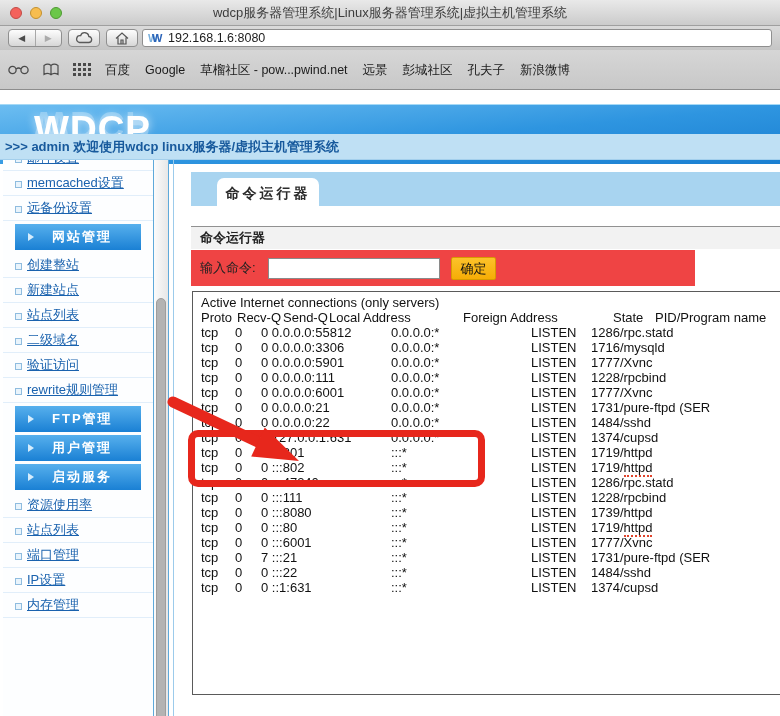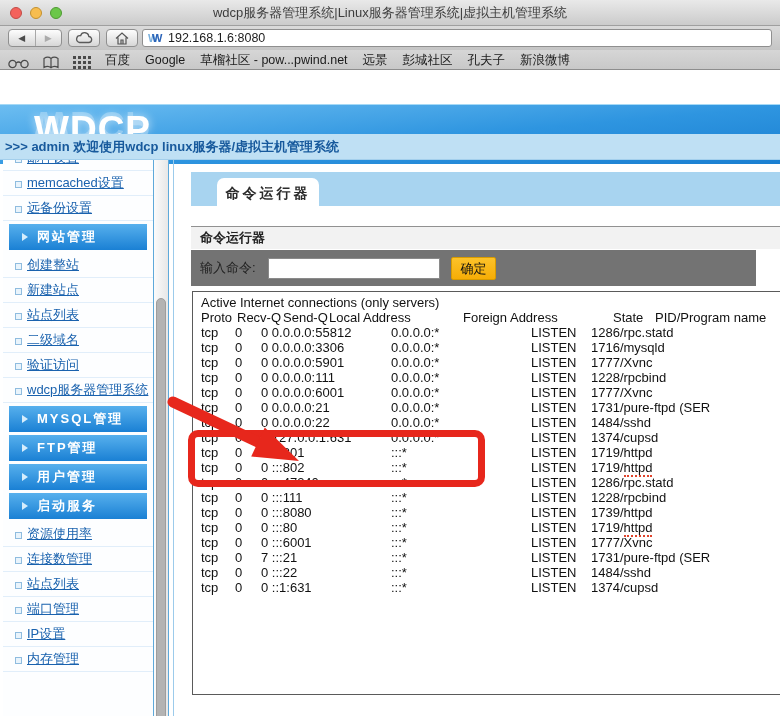--- a/index.html
+++ b/index.html
@@ -32,23 +32,23 @@
   .navgroup .divider { width:1px; height:16px; background:#a8a8a8; }
   .arrow-back { color:#4c4c4c; }
   .arrow-fwd  { color:#ababab; }
   .btn-cloud { left:68px; width:32px; }
   .btn-home  { left:106px; width:32px; }
   .addressbar { left:142px; top:3px; width:630px; height:18px; background:#fff;
     border:1px solid #8f8f8f; border-radius:3px; display:flex; align-items:center;
     padding-left:5px; gap:5px; }
   .urltext { font-size:12.5px; color:#1c1c1c; }
 
-  .bookmarksbar { left:0; top:50px; width:780px; height:20px;
+  .bookmarksbar { left:0; top:50px; width:780px; height:40px;
     background:linear-gradient(#d6d6d6,#c8c8c8); border-bottom:1px solid #8d8d8d;
-    display:flex; align-items:flex-end; padding-left:8px; }
+    display:flex; align-items:center; padding-left:8px; }
   .bmicon { display:flex; align-items:center; margin-right:14px; }
   .bmitem { font-size:12.5px; color:#1b1b1b; margin-right:15px; white-space:nowrap; }
 
   
   .banner { left:0; top:74px; width:780px; height:60px;
     background:linear-gradient(175deg,#6cbdf1 0%,#2e95e0 55%,#1a7fd1 100%);
     border-top:1px solid #a5d9f6;margin-top:30px; }
   .logo { left:34px; top:4px; font-size:37px; font-weight:bold; color:#fff;
     letter-spacing:1px; text-shadow:0 0 10px rgba(255,255,255,.75); }
   .logo-reflect { left:34px; top:40px; font-size:37px; font-weight:bold;
@@ -61,22 +61,22 @@
   .page { left:3px; top:160px; width:780px; height:556px; }
 
   
   .sidebar { left:0; top:0; width:150px; height:556px; overflow:hidden; background:#fdfeff; }
   .side-list { margin-top:-14px; }
   .side-link { position:relative; height:25px; line-height:24px; padding-left:24px;
     border-bottom:1px solid #e1eefa; font-size:13px; }
   .side-link::before { content:""; position:absolute; left:12px; top:10px;
     width:5px; height:5px; background:#e9f4fc; border:1px solid #8fbcdf; }
   .side-link span { color:#1a62ae; text-decoration:underline; cursor:pointer; }
-  .side-header { position:relative; height:26px; margin:3px 6px; line-height:26px;
-    padding-left:28px; background:linear-gradient(#57b0ed,#1a80d4);
+  .side-header { position:relative; height:26px; margin:3px 12px; line-height:26px;
+    padding-left:37px; background:linear-gradient(#57b0ed,#1a80d4);
     color:#fff; font-size:13px; font-weight:bold; letter-spacing:2px; cursor:pointer; }
   .side-header::before { content:""; position:absolute; left:13px; top:9px;
     border-left:6px solid #d6edfc; border-top:4px solid transparent;
     border-bottom:4px solid transparent; }
 
   
   .vline1 { left:150px; top:0; width:1px; height:556px; background:#5ea9da; }
   .scrolltrack { left:151px; top:0; width:14px; height:556px;
     background:linear-gradient(90deg,#fbfbfb,#e7e7e7); }
   .scrollthumb { left:153px; top:138px; width:10px; height:430px;
@@ -85,21 +85,21 @@
   .vline3 { left:170px; top:0; width:1px; height:556px; background:#9ccbeb; }
 
   
   .tabband { left:188px; top:12px; width:592px; height:34px; background:#a8d4f0; }
   .tab { left:214px; top:18px; width:102px; height:28px; background:#fff;
     border-radius:7px 7px 0 0; text-align:center; line-height:30px;
     font-size:14px; font-weight:bold; letter-spacing:3px; color:#2b2b2b; cursor:pointer; }
   .headerbar { left:188px; top:66px; width:592px; height:23px; background:#f2f2f2;
     border-top:1px solid #919191; line-height:22px; padding-left:9px;
     font-size:13px; font-weight:bold; color:#222; }
-  .yellowrow { left:188px; top:90px; width:565px; height:36px; background:#737373; }
+  .yellowrow { left:188px; top:90px; width:504px; height:36px; background:#ef4444; }
   .cmdlabel { left:9px; top:0; height:36px; line-height:36px; font-size:13px; color:#222; }
   .cmdinput { left:77px; top:8px; width:172px; height:21px; border:1px solid #8a8a8a;
     background:#fff; font-size:13px; padding:0 4px;
     font-family:"Liberation Sans","DejaVu Sans",sans-serif; }
   .okbtn { left:260px; top:7px; width:45px; height:23px;
     background:linear-gradient(#fcc22a,#f6ad06); border:1px solid #d89b00;
     border-radius:2px; font-size:13px; color:#111; text-align:center;
     line-height:21px; cursor:pointer;
     font-family:"Liberation Sans","DejaVu Sans",sans-serif; }
 
@@ -203,27 +203,25 @@
     <div class="side-list" id="sidebar-holder">
         <div class="side-link"><span>邮件设置</span></div>
         <div class="side-link"><span>memcached设置</span></div>
         <div class="side-link"><span>远备份设置</span></div>
         <div class="side-header">网站管理</div>
         <div class="side-link"><span>创建整站</span></div>
         <div class="side-link"><span>新建站点</span></div>
         <div class="side-link"><span>站点列表</span></div>
         <div class="side-link"><span>二级域名</span></div>
         <div class="side-link"><span>验证访问</span></div>
-        <div class="side-link"><span>wdcp服务器管理系统</span></div>
-        <div class="side-header">MYSQL管理</div>
+        <div class="side-link"><span>rewrite规则管理</span></div>
         <div class="side-header">FTP管理</div>
         <div class="side-header">用户管理</div>
         <div class="side-header">启动服务</div>
         <div class="side-link"><span>资源使用率</span></div>
-        <div class="side-link"><span>连接数管理</span></div>
         <div class="side-link"><span>站点列表</span></div>
         <div class="side-link"><span>端口管理</span></div>
         <div class="side-link"><span>IP设置</span></div>
         <div class="side-link"><span>内存管理</span></div>
       </div>
   </div>
 
   <div class="abs vline1"></div>
   <div class="abs scrolltrack"></div>
   <div class="abs scrollthumb"></div>

